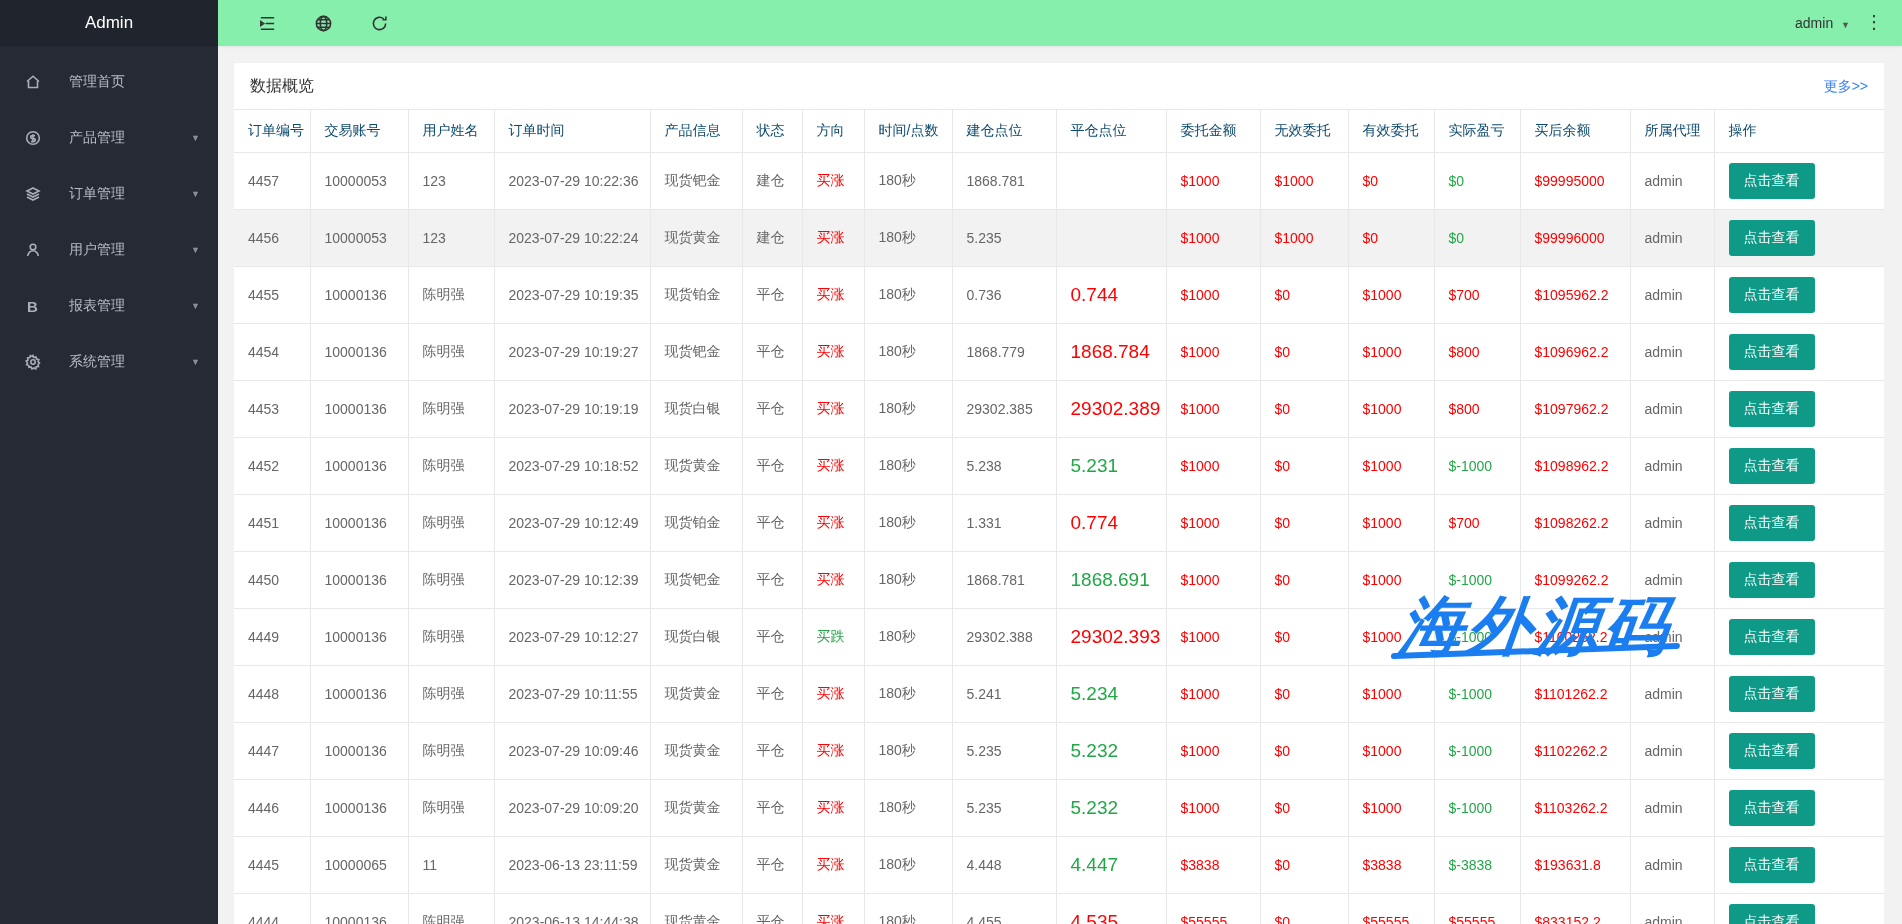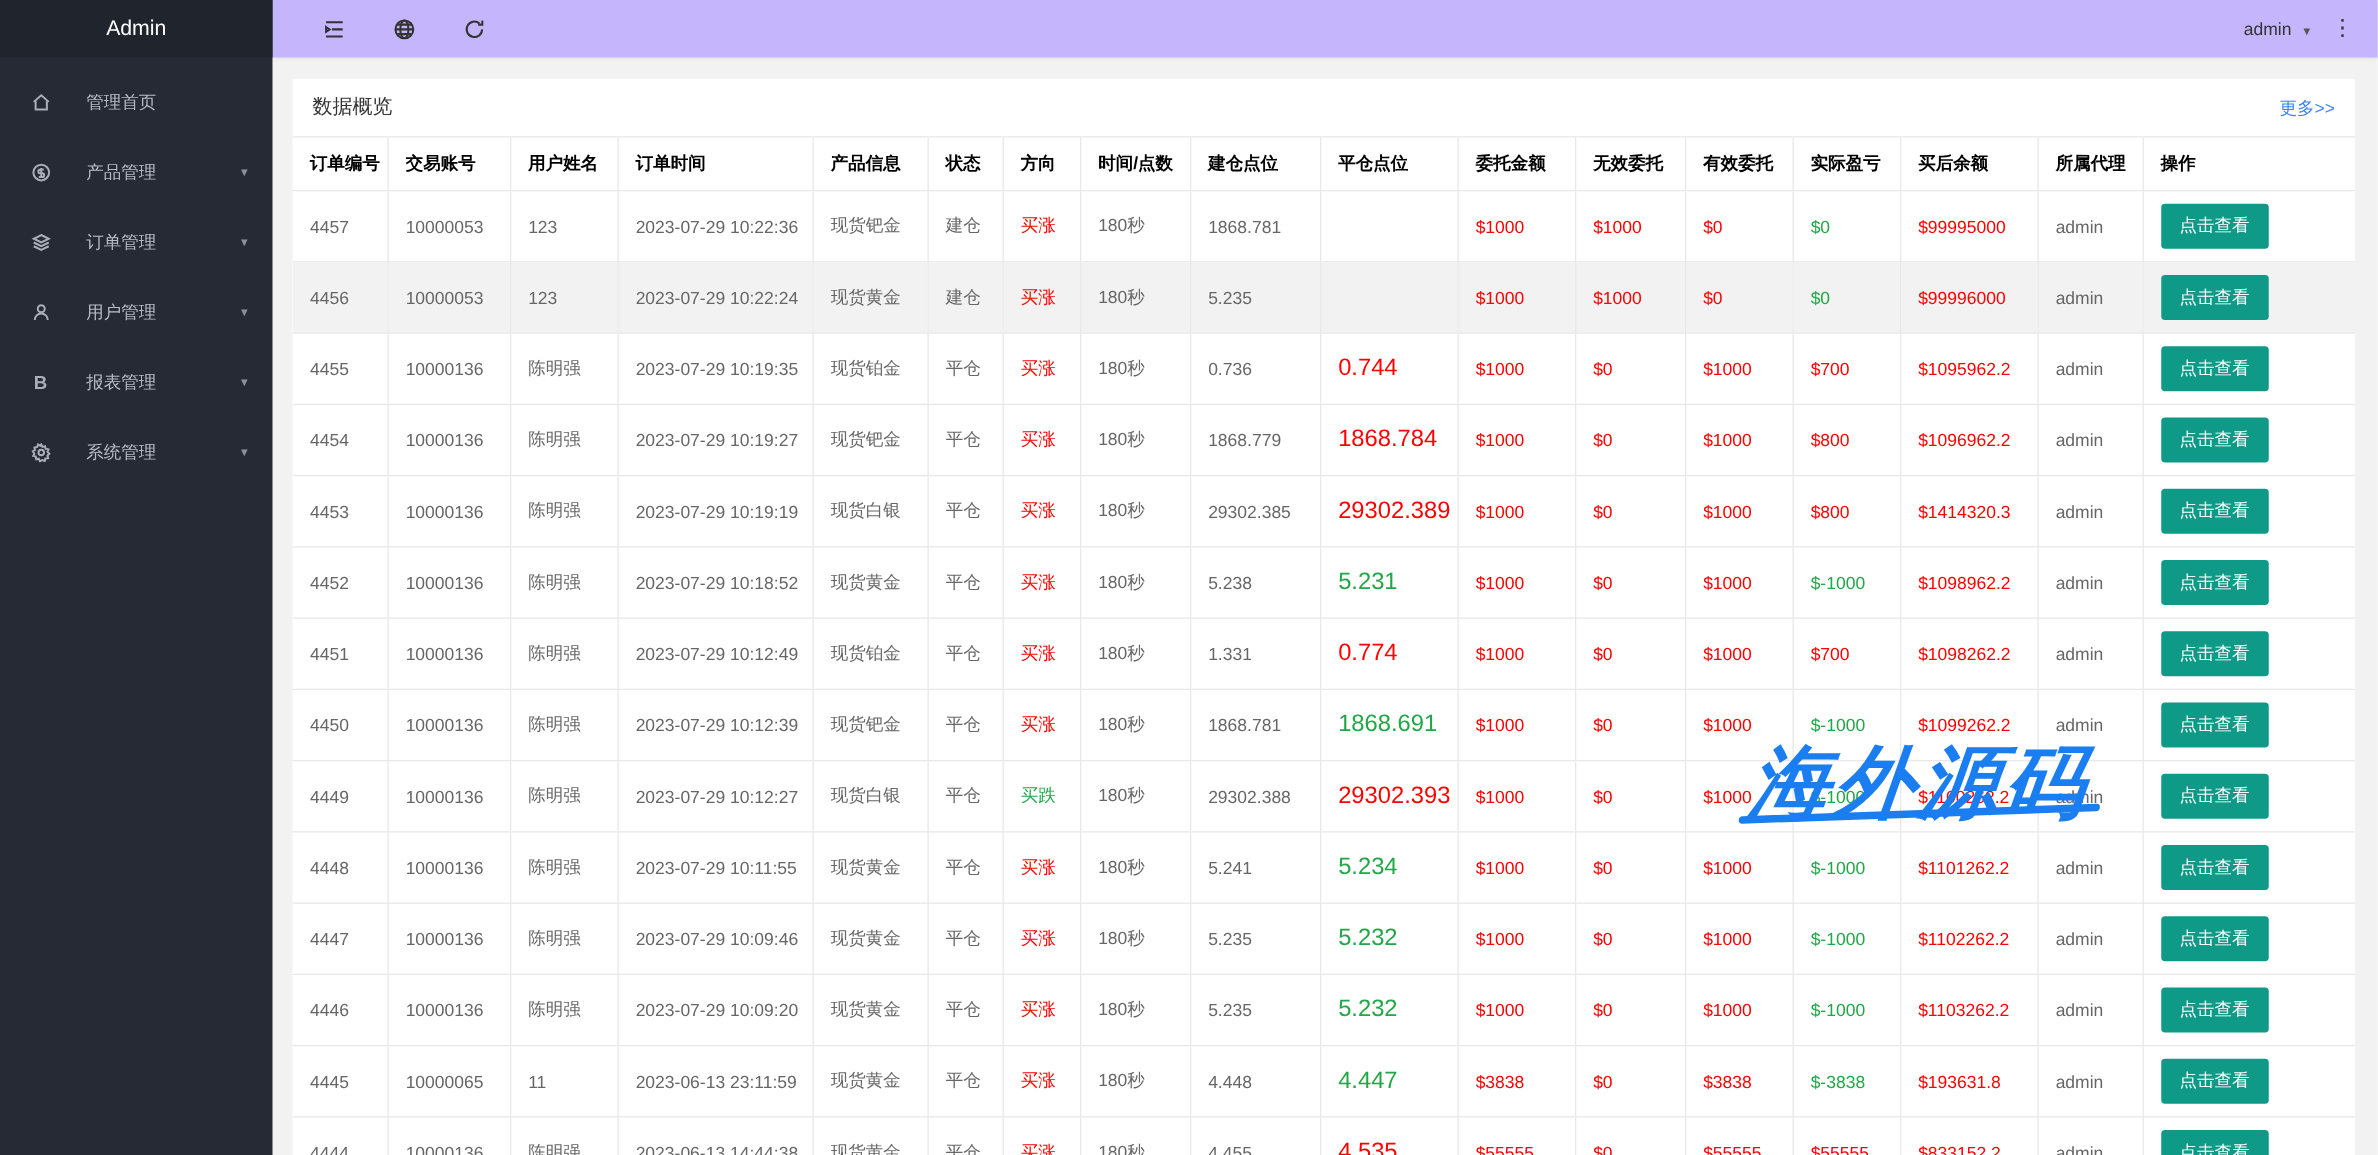--- a/index.html
+++ b/index.html
@@ -16,21 +16,21 @@
                padding-left:24px; color:#b7bcc5; font-size:14px; cursor:pointer;gap:16px; }
   .menu-item .mi-icon { width:17px; height:17px; margin-right:12px; display:inline-flex;
                         align-items:center; justify-content:center; color:#a9aeb8;
                         font-size:15px; }
   .menu-item .mi-icon svg { width:16px; height:16px; stroke:#a9aeb8; fill:none;
                             stroke-width:1.6; }
   .menu-item .caret { position:absolute; right:18px; font-size:9px; color:#8b909a; }
   .b-glyph { font-weight:bold; font-size:15px; color:#a9aeb8; }
 
   
-  .topbar { position:absolute; left:218px; top:0; right:0; height:46px; background:#c4b5fd;
+  .topbar { position:absolute; left:218px; top:0; right:0; height:46px; background:#86efac;
             box-shadow:0 1px 3px rgba(0,0,0,.06); z-index:4; }
   .tb-icon { position:absolute; top:12px; width:22px; height:22px; color:#333;
              cursor:pointer; display:flex; align-items:center; justify-content:center; }
   .tb-icon svg { width:19px; height:19px; stroke:#333; fill:none; stroke-width:1.7; }
   .tb-collapse { left:38px; }
   .tb-globe { left:94px; }
   .tb-refresh { left:150px; }
   .tb-user { position:absolute; right:52px; top:0; height:46px; line-height:46px;
              font-size:14px; color:#333; cursor:pointer; }
   .tb-user .caret { font-size:9px; color:#555; margin-left:4px; }
@@ -45,21 +45,21 @@
   .more-link { position:absolute; right:16px; top:0; font-size:14px; color:#3b82f6;
                cursor:pointer; }
 
   
   table { width:100%; border-collapse:collapse; table-layout:fixed;
           border-top:1px solid #e8e8e8; }
   th, td { border-right:1px solid #e8e8e8; border-bottom:1px solid #e8e8e8;
            padding:0 6px 0 14px; text-align:left; overflow:hidden;
            white-space:nowrap; }
   th:last-child, td:last-child { border-right:none; }
-  th { height:43px; font-weight:bold; font-size:14px; color:#000000; }
+  th { height:43px; font-weight:normal; font-size:14px; color:#0c4a6e; }
   td { height:57px; font-size:14px; color:#666; }
   tr.striped td { background:#f2f2f2; }
   .c-red { color:#ff0000; }
   .c-green { color:#21a747; }
   .big { font-size:19px; }
   .view-btn { display:inline-block; background:#0e9a87; color:#fff; font-size:14px;
               padding:9px 15px; border:none; border-radius:3px; cursor:pointer; }
 
   
   .watermark { position:absolute; left:1400px; top:583px; z-index:9;
@@ -308,21 +308,21 @@
     <td>现货白银</td>
     <td>平仓</td>
     <td class="c-red">买涨</td>
     <td>180秒</td>
     <td>29302.385</td>
     <td class="big c-red">29302.389</td>
     <td class="c-red">$1000</td>
     <td class="c-red">$0</td>
     <td class="c-red">$1000</td>
     <td class="c-red">$800</td>
-    <td class="c-red">$1414320.3</td>
+    <td class="c-red">$1097962.2</td>
     <td>admin</td>
     <td>
       <button class="view-btn">点击查看</button>
     </td>
   </tr>
         <tr>
     <td>4452</td>
     <td>10000136</td>
     <td>陈明强</td>
     <td>2023-07-29 10:18:52</td>

